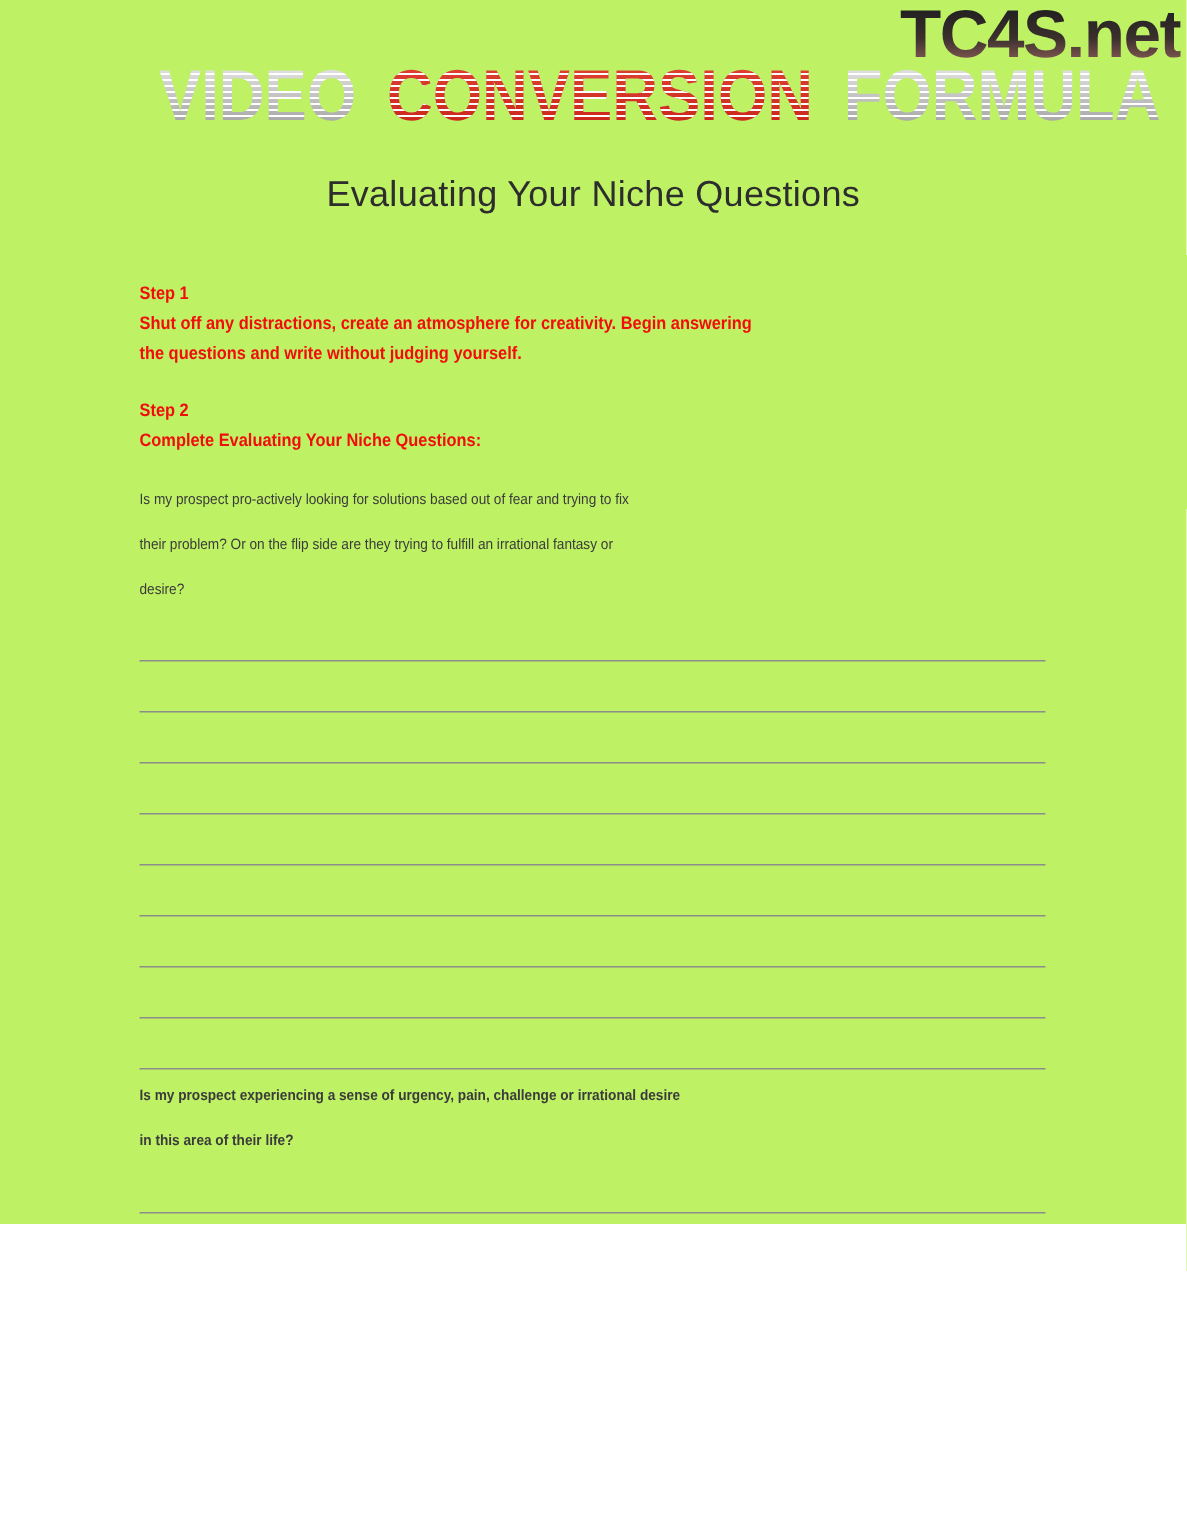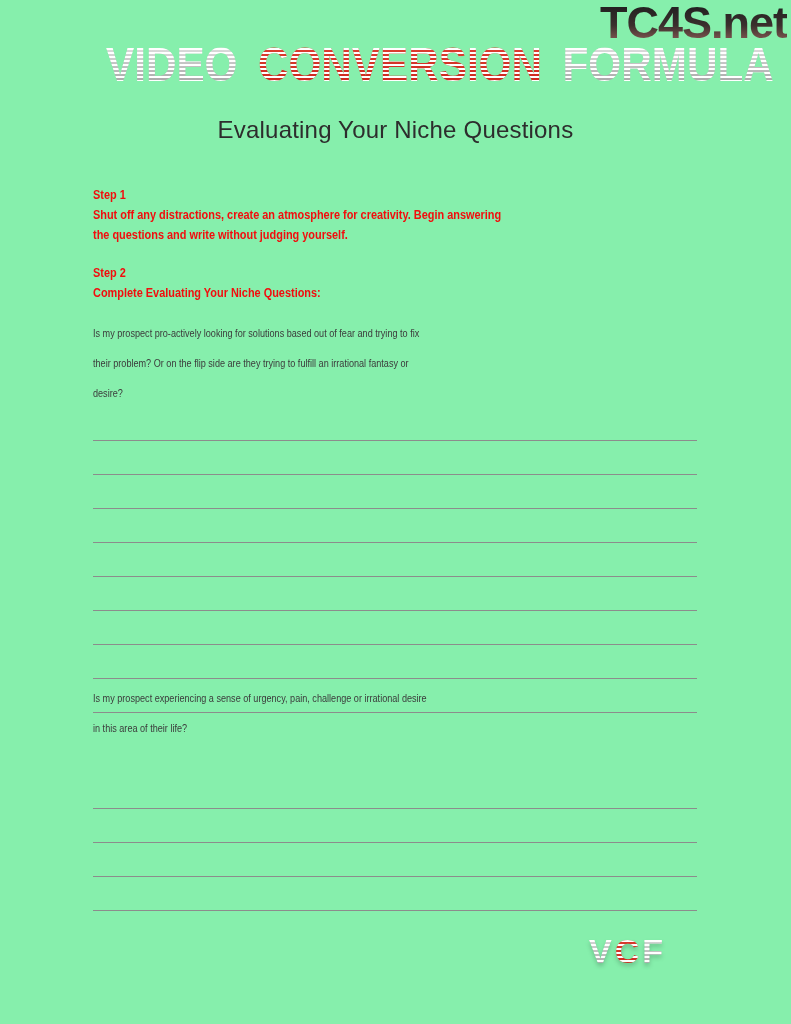--- a/index.html
+++ b/index.html
@@ -1,17 +1,17 @@
 <!DOCTYPE html>
 <html><head>
 <meta charset="utf-8">
 <style>
   html,body { margin:0; padding:0; background:#ffffff; }
   .page {
-    position:relative; width:791px; height:1024px; background:#86efac;
+    position:relative; width:791px; height:816px; background:#bef264;
     overflow:hidden; font-family:"Liberation Sans", sans-serif;
   }
 
   
   .tc4s {
     position:absolute; top:0px; right:4px;
     font-size:45px; line-height:46px; font-weight:bold; letter-spacing:-1px;
     background:linear-gradient(180deg,#1f1f1f 8%,#3a2f2d 55%,#9a665e 100%);
     -webkit-background-clip:text; background-clip:text; color:transparent;
     white-space:nowrap;
@@ -50,21 +50,21 @@
   }
   .step .line, .question .line { transform:scaleX(0.91); transform-origin:left center; white-space:nowrap; }
   .step1 { top:185px; }
   .step2 { top:263px; }
 
   .question {
     position:absolute; left:93px; color:#3b3b3b;
     font-size:10px; line-height:30px;
   }
   .q1 { top:319px; }
-  .q2 { top:684px; }
+  .q2 { top:716px;font-weight:bold; }
 
   .rules { position:absolute; left:93px; width:604px; }
   .rules1 { top:407px; }
   .rules2 { top:775px; }
   .rule-line { height:33px; border-bottom:1.5px solid #8c8c8c; }
 
   
   .dlsub {
     position:absolute; top:482px; left:50%; transform:translateX(-50%);
     font-family:"DejaVu Serif", serif; font-weight:bold;

